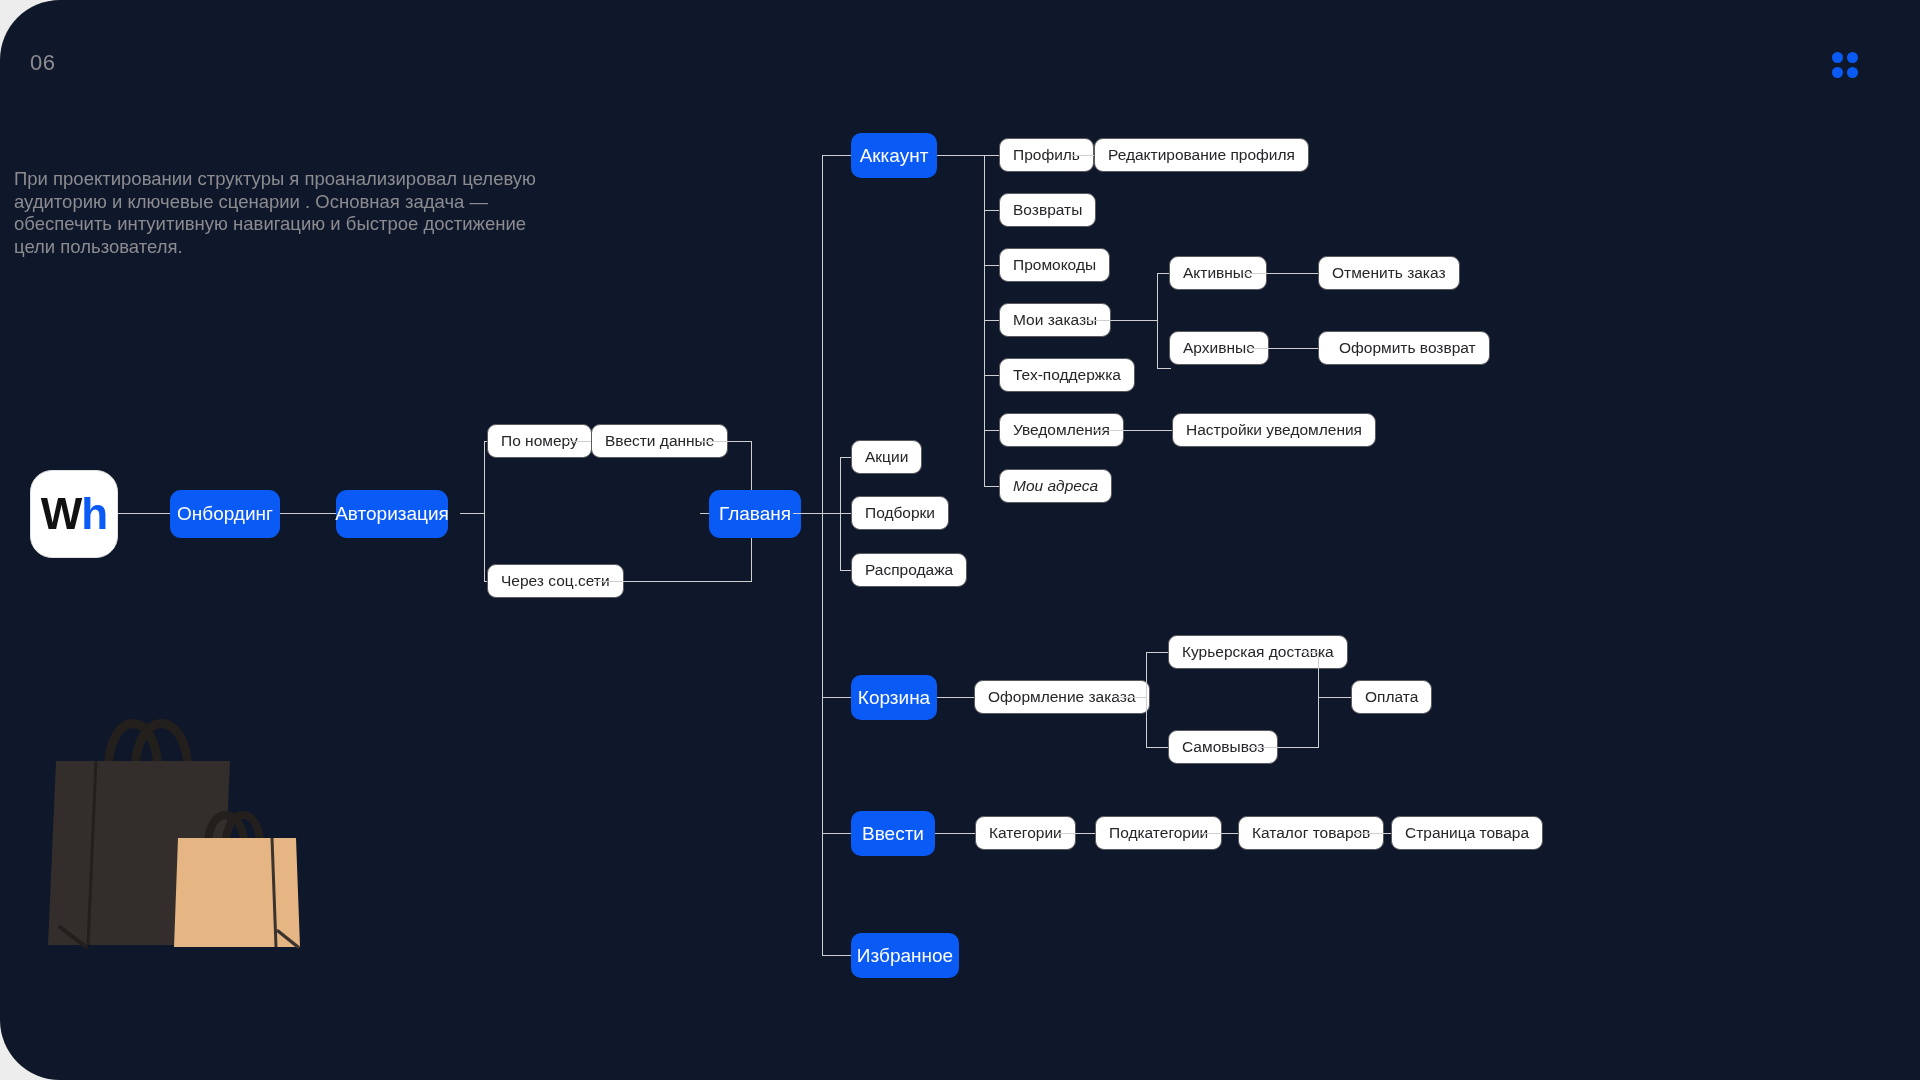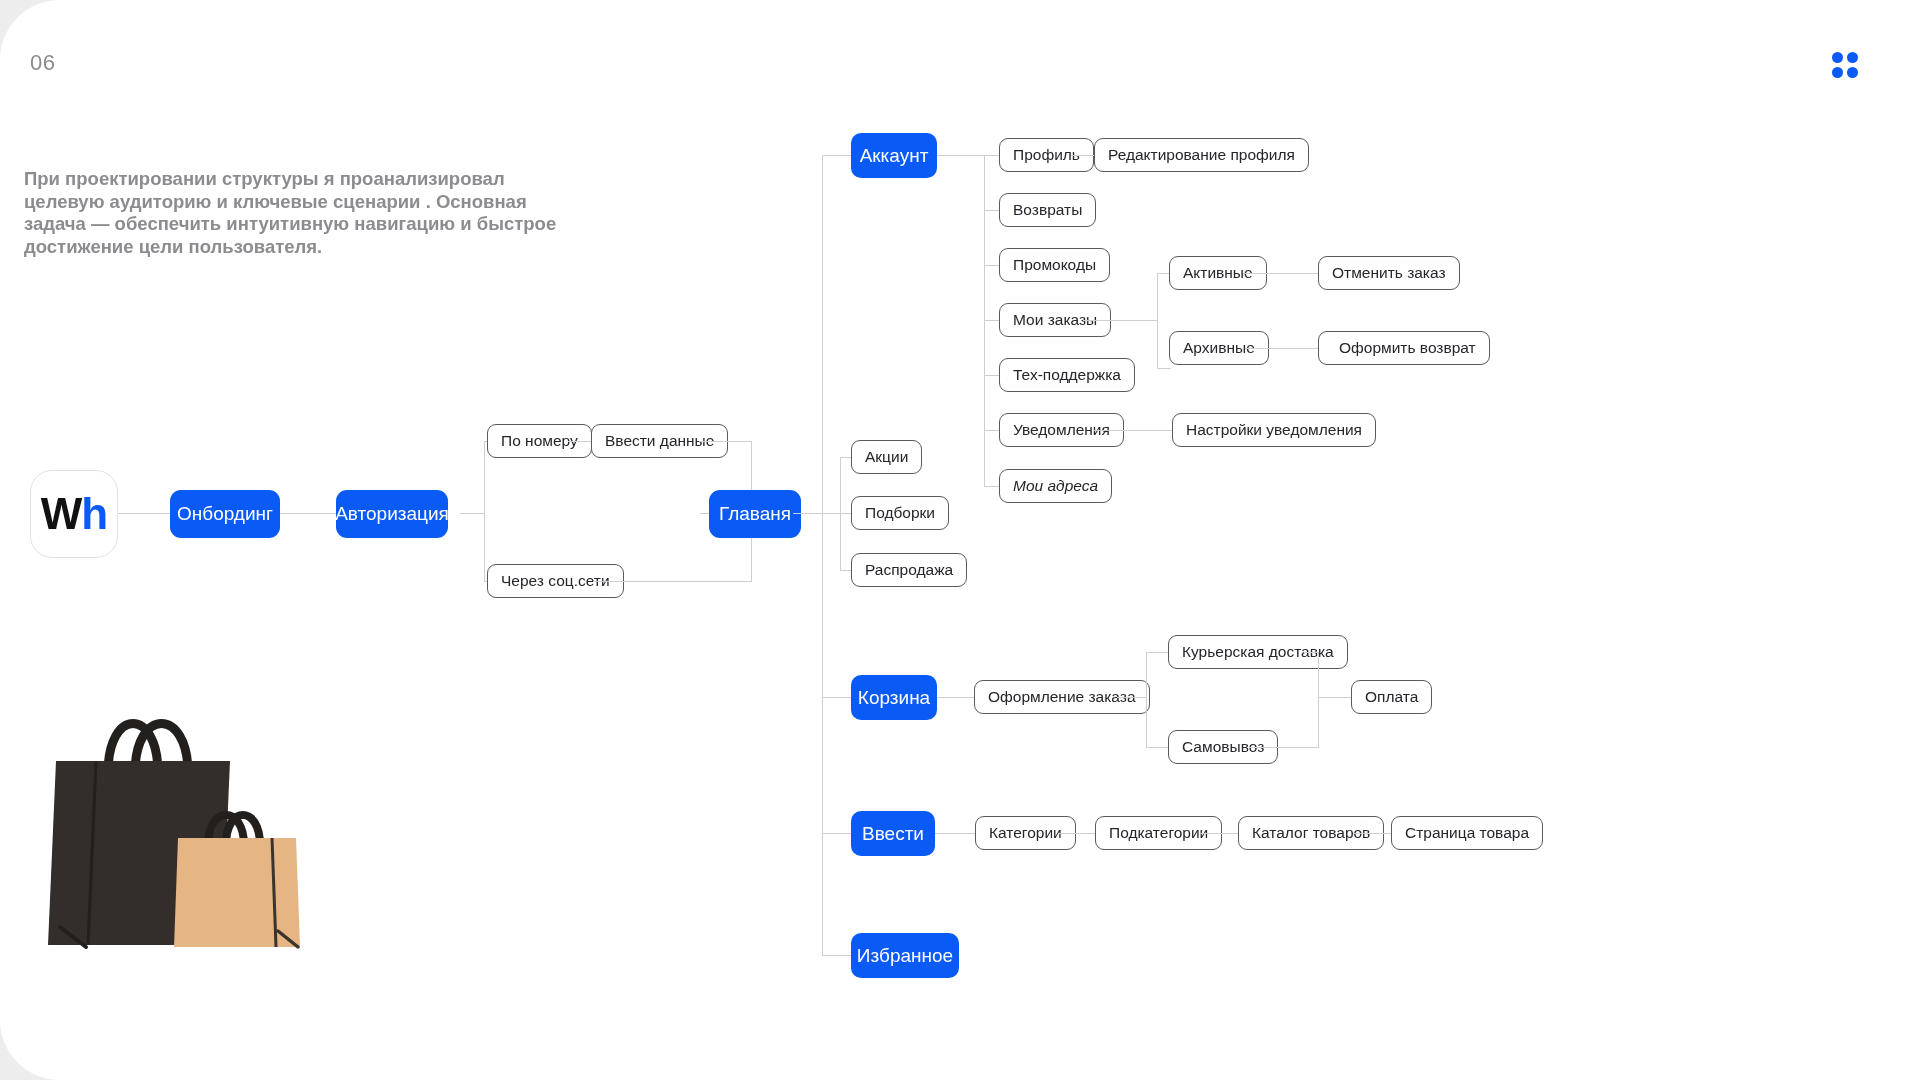--- a/index.html
+++ b/index.html
@@ -5,21 +5,21 @@
   * { box-sizing: border-box; margin: 0; padding: 0; }
   html, body {
     width: 1920px; height: 1080px;
     background: #ededed;
     font-family: "Liberation Sans", sans-serif;
     overflow: hidden;
   }
   #page {
     position: relative;
     width: 1920px; height: 1080px;
-    background: #ffffff;
+    background: #0f172a;
     border-radius: 60px 0 0 60px;
     overflow: hidden;
   }
 
   
   #page-number {
     position: absolute; left: 30px; top: 50px;
     font-size: 22px; color: #8c8c90; letter-spacing: .5px;
   }
   #page-title {
@@ -29,21 +29,21 @@
   }
   #grid-icon {
     position: absolute; right: 62px; top: 52px;
     width: 26px; height: 26px;
     display: grid; grid-template-columns: 11px 11px; grid-template-rows: 11px 11px;
     gap: 4px;
   }
   #grid-icon i { display:block; width: 11px; height: 11px; border-radius: 50%; background: #0a5af5; }
 
   
-  #desc { position: absolute; left: 24px; top: 168px; width: 540px; font-weight: bold; }
+  #desc { position: absolute; left: 14px; top: 168px; width: 540px; }
   #desc p {
     font-size: 18.5px; line-height: 22.5px; color: #8c8c90;
   }
   #desc .para2 { margin-top: 24px; }
   .accent { color: #2a6df4; }
 
   
   #logo-box {
     position: absolute; left: 30px; top: 470px;
     width: 88px; height: 88px;

